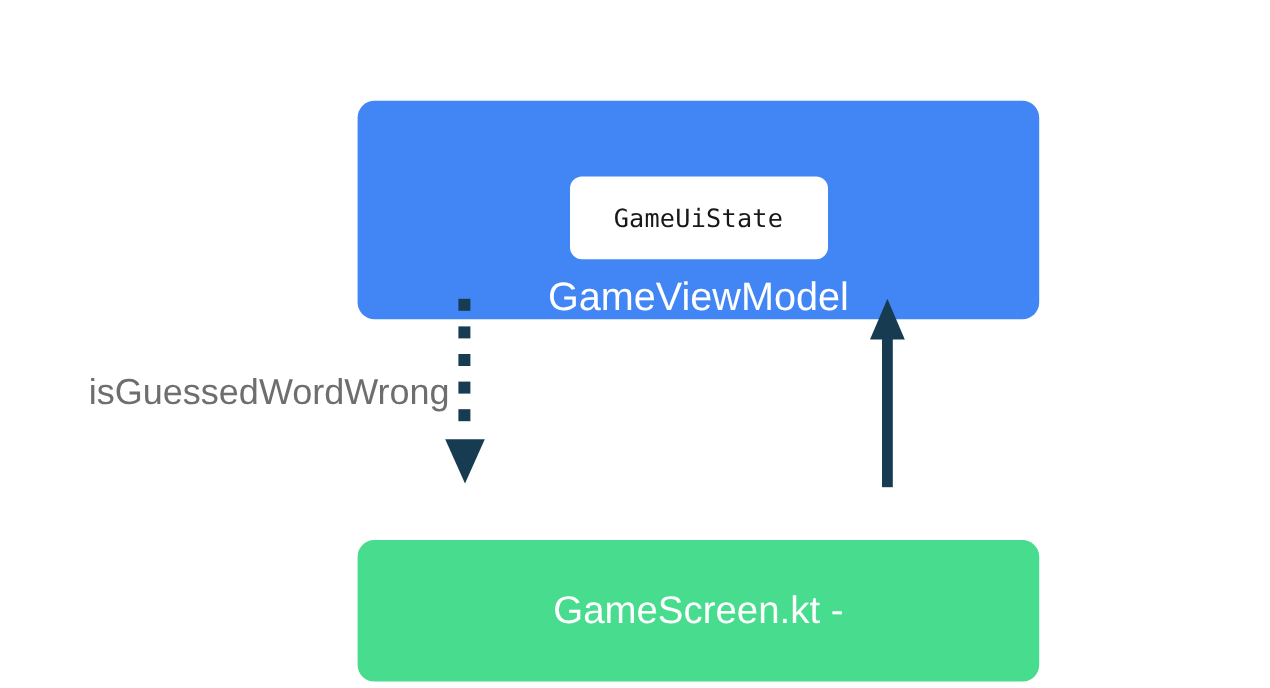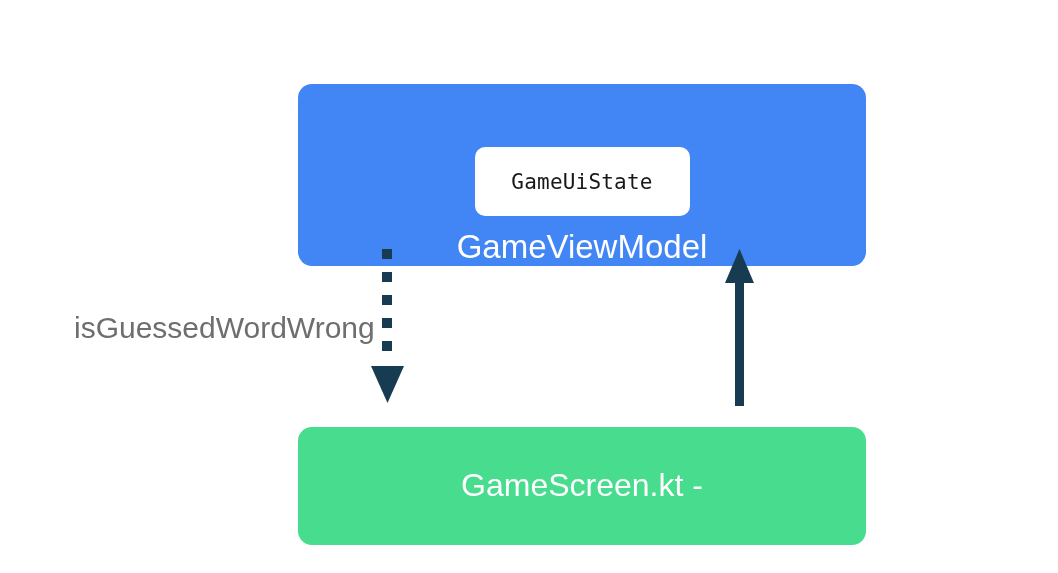--- a/index.html
+++ b/index.html
@@ -62,21 +62,21 @@
   #viewmodel-title {
     margin-top: 12px;
     font-size: 33px;
     color: #ffffff;
     line-height: 1.15;
     white-space: nowrap;
   }
 
   #screen-node {
     left: 298px;
-    top: 427px;
+    top: 450px;
     width: 568px;
     height: 118px;
     background: #47dc8e;
     justify-content: center;
   }
   #screen-title {
     font-size: 32px;
     color: #ffffff;
     line-height: 1.22;
     text-align: center;

